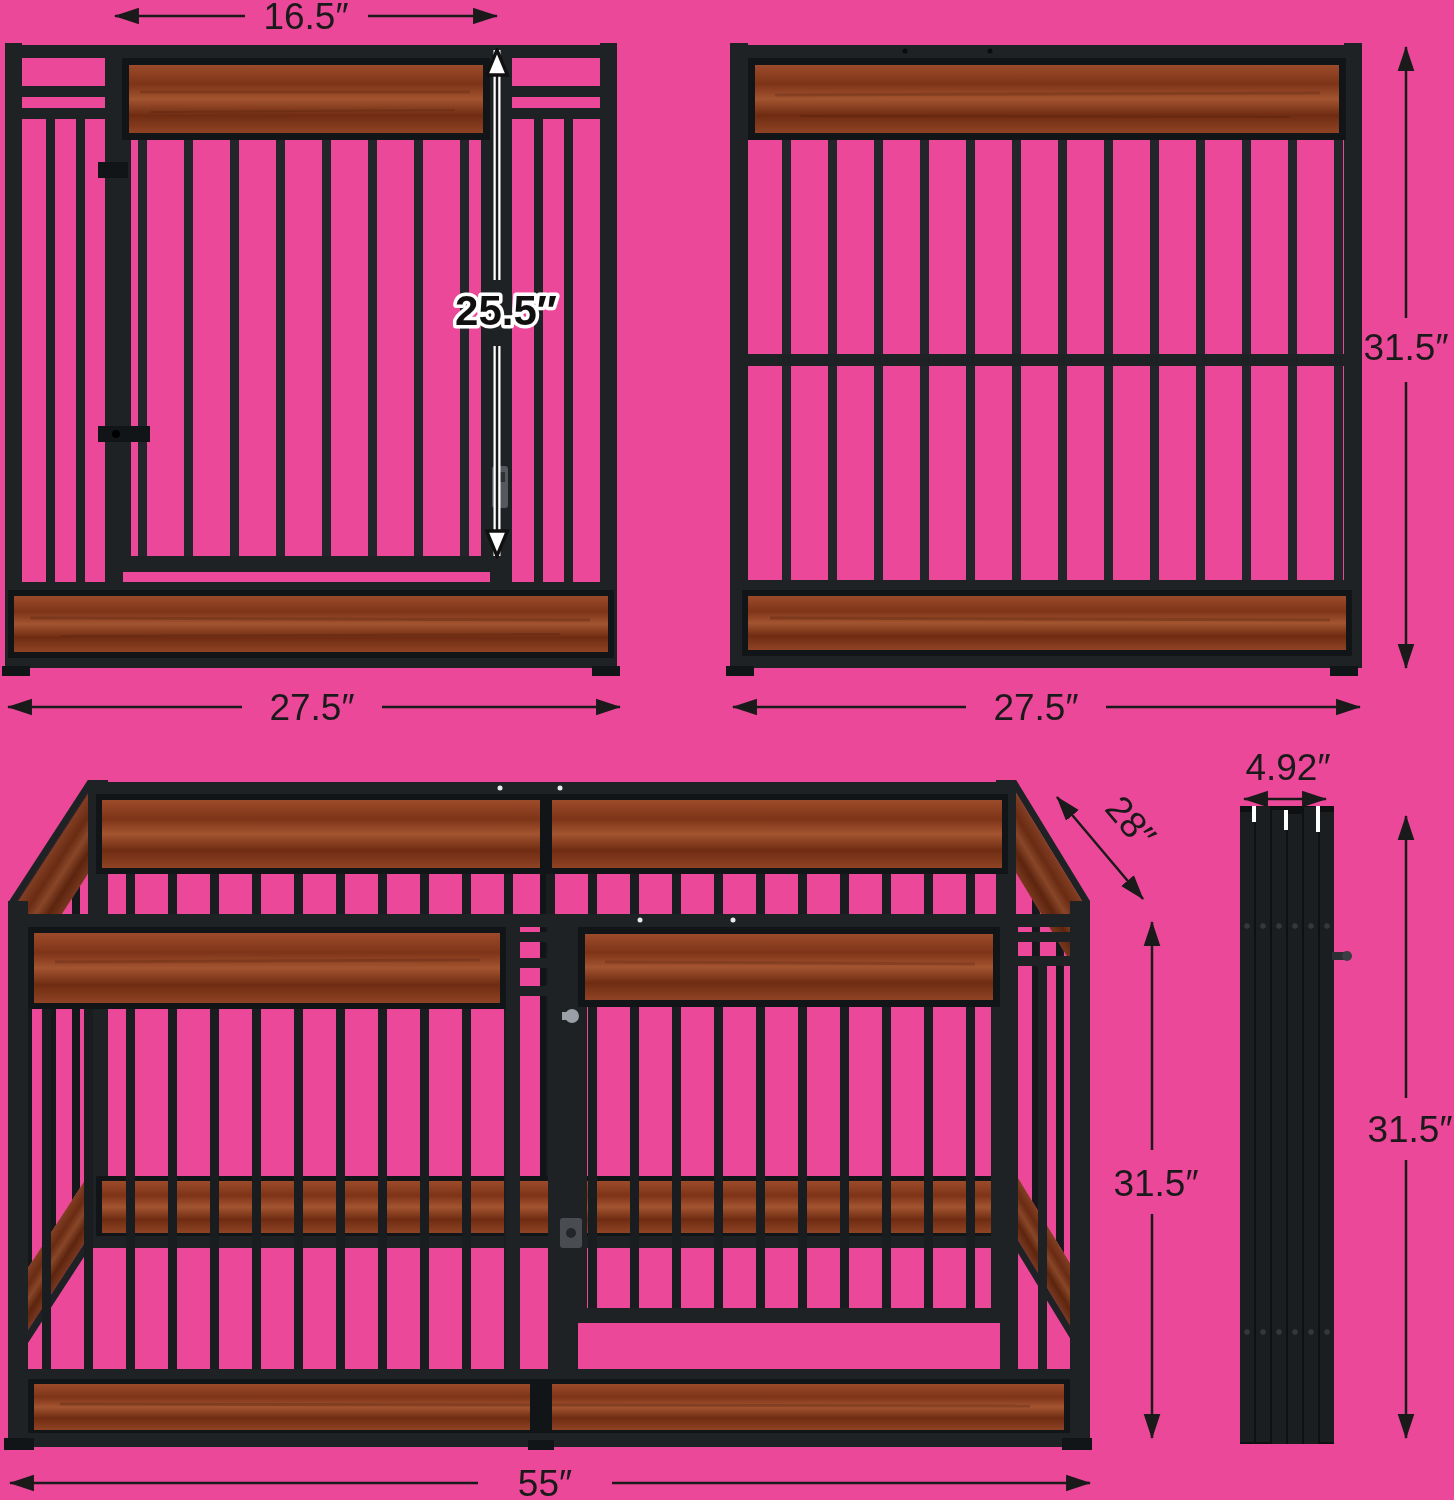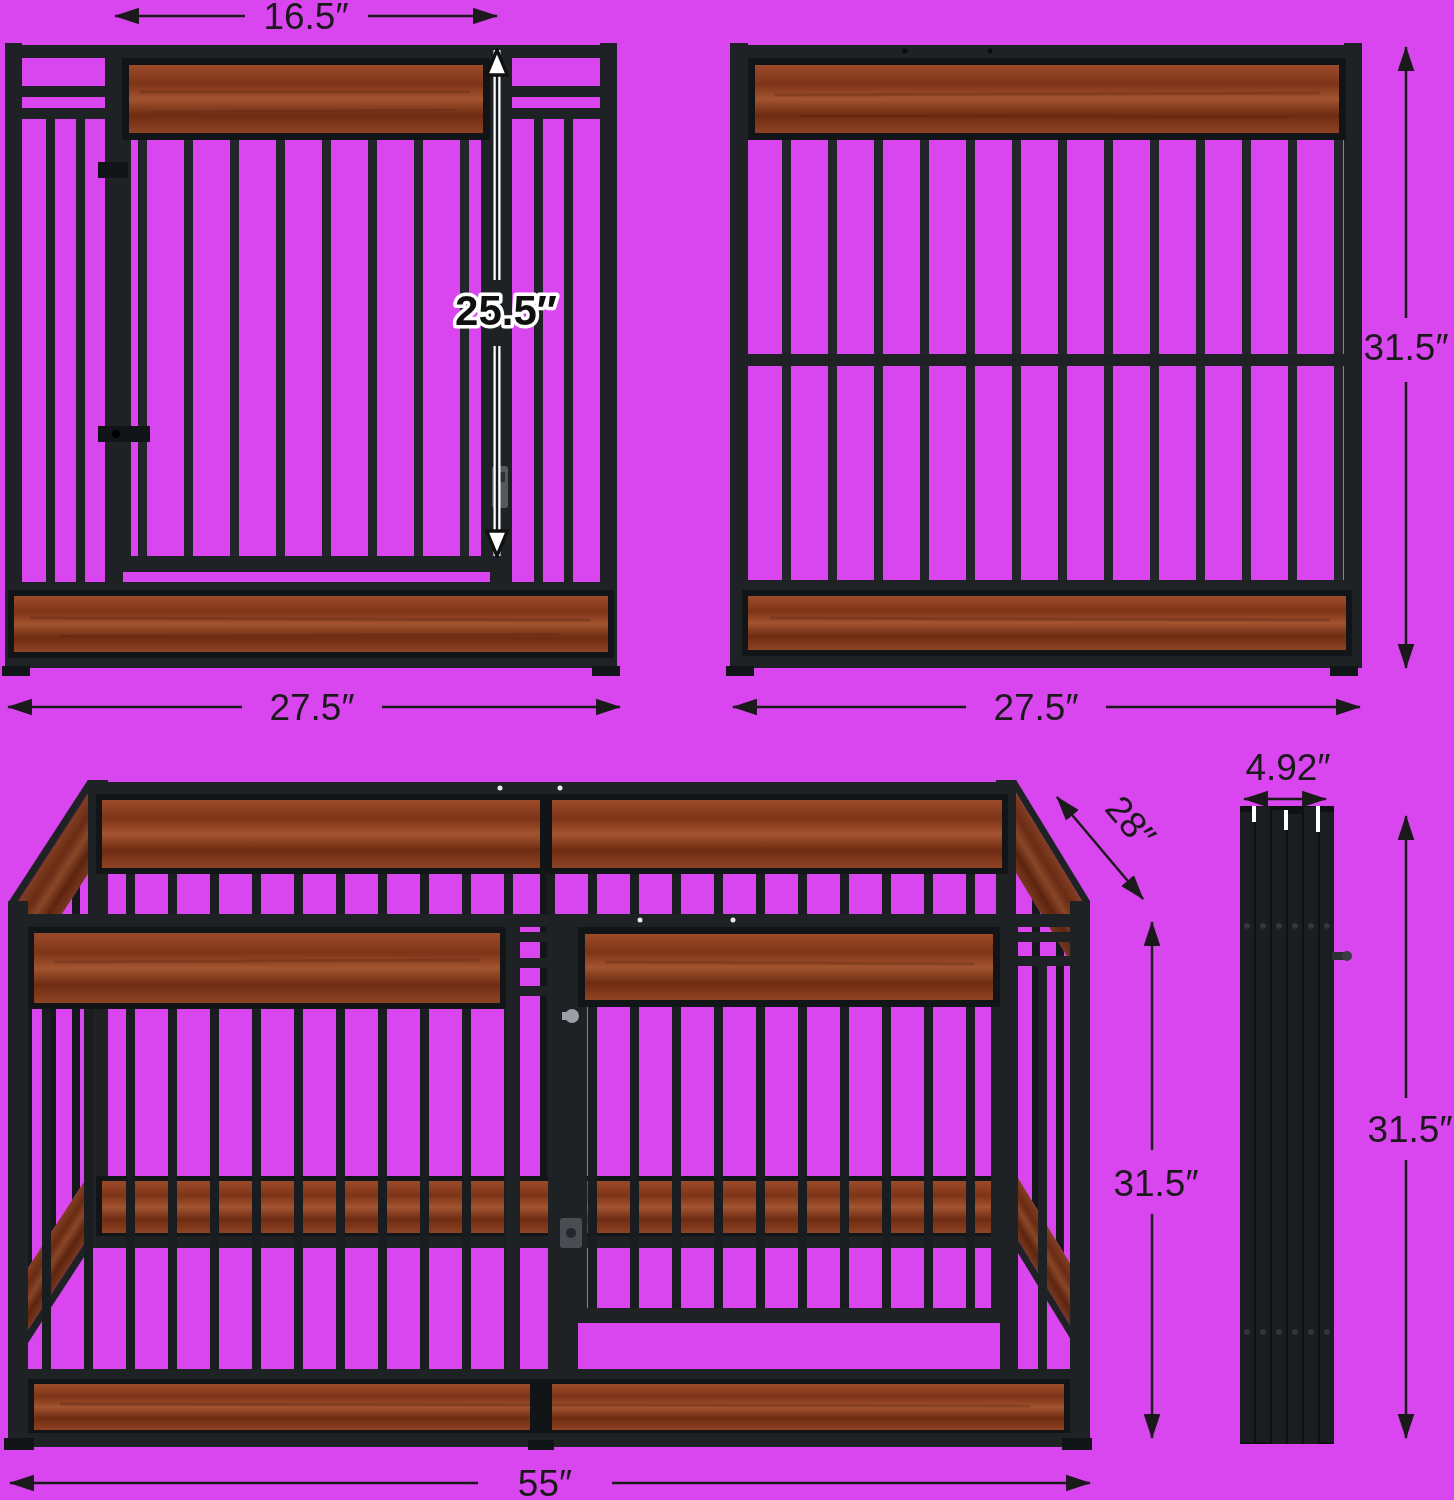--- a/index.html
+++ b/index.html
@@ -1,16 +1,16 @@
 <!DOCTYPE html>
 <html><head>
 <meta charset="utf-8">
 <style>
   html,body{margin:0;padding:0;background:#ffffff;}
-  .stage{position:relative;width:1454px;height:1500px;background:#d946ef;overflow:hidden;
+  .stage{position:relative;width:1454px;height:1500px;background:#ec4899;overflow:hidden;
          font-family:"Liberation Sans",sans-serif;}
   svg{display:block;}
   .dim-l{stroke:#1a1a1a;stroke-width:2.5;fill:none;}
   .dim-t{font-family:"Liberation Sans",sans-serif;font-size:37px;fill:#1a1a1a;}
   .dim-halo{font-family:"Liberation Sans",sans-serif;font-size:42px;font-weight:bold;fill:#101010;
             stroke:#ffffff;stroke-width:7px;paint-order:stroke;stroke-linejoin:round;}
   .metal{fill:#1e2225;} .metaldeep{fill:#121517;} .wood{fill:url(#woodG);}
   .shade{fill:#000;opacity:.16;}
 </style>
 </head>

